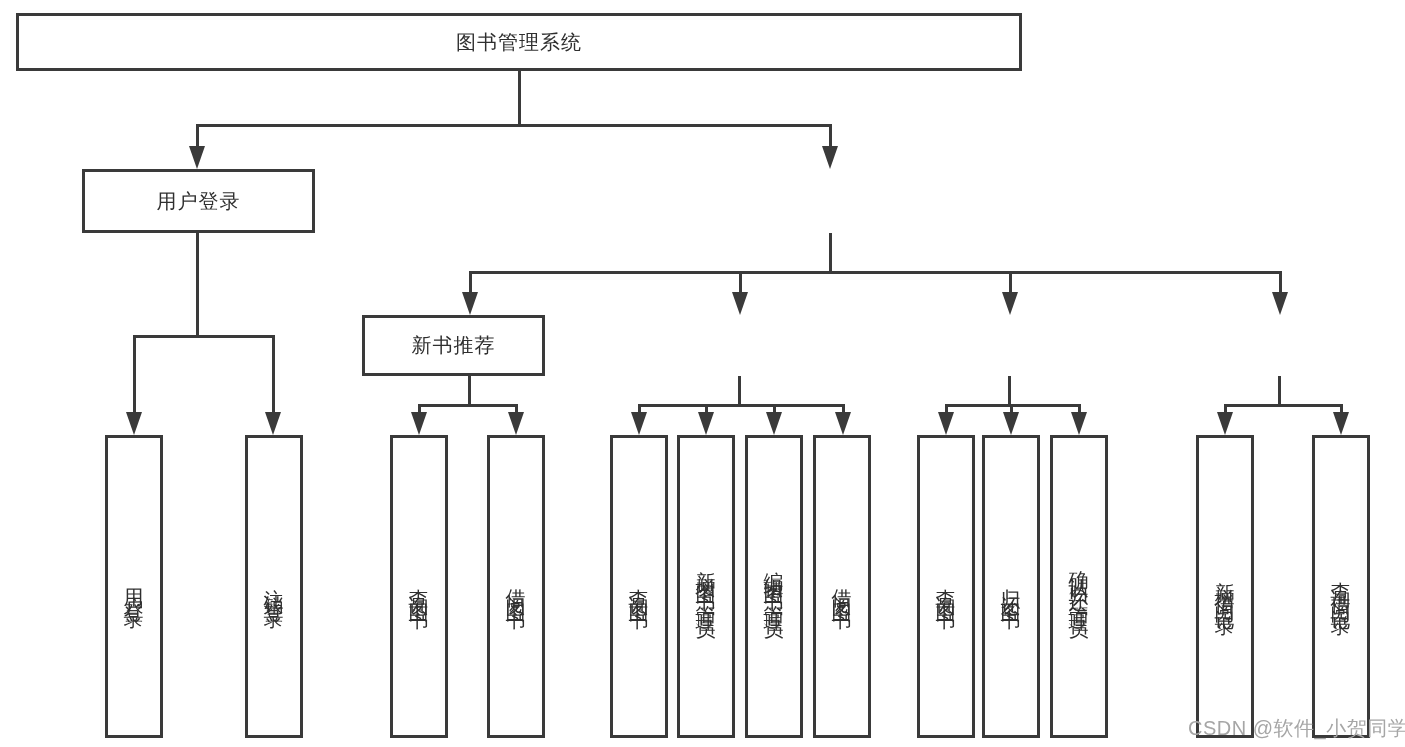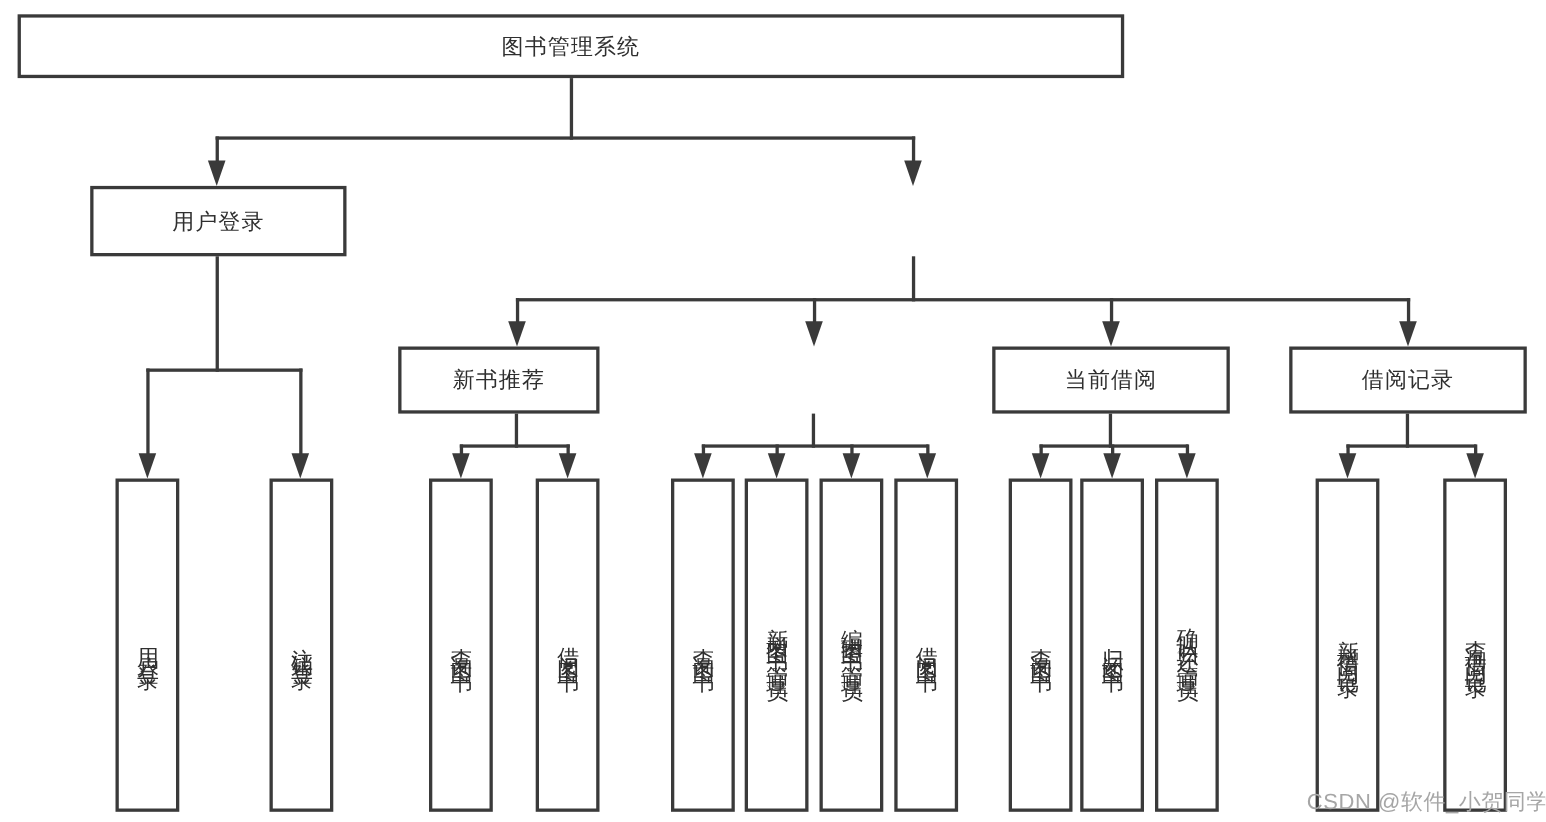--- a/index.html
+++ b/index.html
@@ -58,22 +58,20 @@
   <div class="astem" style="left:469px;top:271px;height:23px;"></div>
   <div class="ahead" style="left:462px;top:292px;"></div>
   <div class="astem" style="left:739px;top:271px;height:23px;"></div>
   <div class="ahead" style="left:732px;top:292px;"></div>
   <div class="astem" style="left:1009px;top:271px;height:23px;"></div>
   <div class="ahead" style="left:1002px;top:292px;"></div>
   <div class="astem" style="left:1279px;top:271px;height:23px;"></div>
   <div class="ahead" style="left:1272px;top:292px;"></div>
 
   <div class="box hlabel" style="left:362px;top:315px;width:183px;height:61px;">新书推荐</div>
-  <div class="box hlabel" style="left:902px;top:315px;width:216px;height:61px;">当前借阅</div>
-  <div class="box hlabel" style="left:1172px;top:315px;width:216px;height:61px;">借阅记录</div>
 
   <div class="vline" style="left:468px;top:376px;height:31px;"></div>
   <div class="hline" style="left:418px;top:404px;width:100px;"></div>
   <div class="astem" style="left:418px;top:404px;height:12px;"></div>
   <div class="ahead" style="left:411px;top:412px;"></div>
   <div class="astem" style="left:515px;top:404px;height:12px;"></div>
   <div class="ahead" style="left:508px;top:412px;"></div>
 
   <div class="vline" style="left:738px;top:376px;height:31px;"></div>
   <div class="hline" style="left:638px;top:404px;width:206px;"></div>

